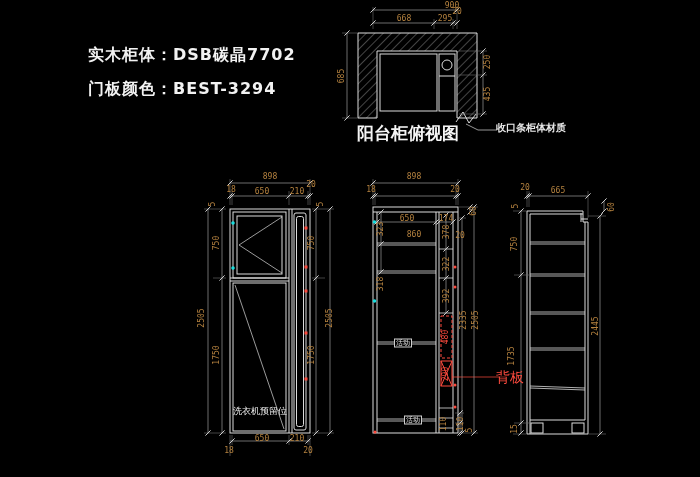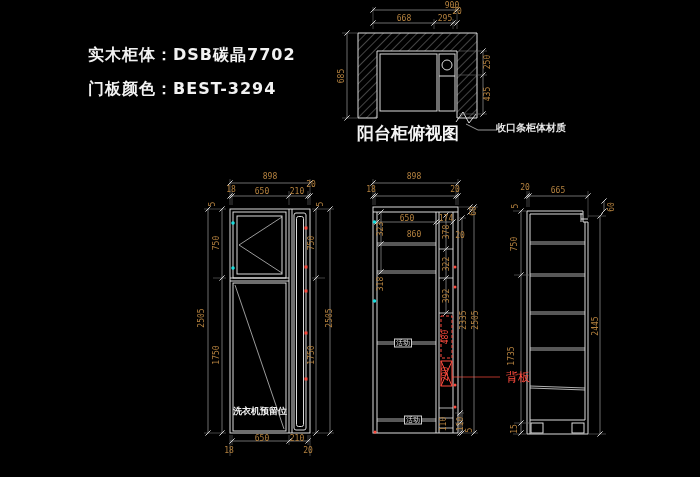--- a/index.html
+++ b/index.html
@@ -9,22 +9,22 @@
   .spec{position:absolute;left:88px;top:38px;color:#f2f2f2;font-weight:bold;
         font-size:16px;line-height:34px;letter-spacing:1px;white-space:nowrap;}
   .lbl{position:absolute;color:#b5823f;font:8px "DejaVu Sans Mono",monospace;
        transform:translate(-50%,-50%);white-space:nowrap;line-height:1;}
   .lbl.rot{transform:translate(-50%,-50%) rotate(-90deg);}
   .lbl.red{color:#ff4b3e;}
   .view-title{position:absolute;transform:translate(-50%,-50%);color:#f5f5f5;
               font-size:17px;font-weight:bold;white-space:nowrap;}
   .callout{position:absolute;transform:translate(-50%,-50%);white-space:nowrap;line-height:1;}
   .callout.material{color:#e8e8e8;font-size:10px;font-weight:bold;}
-  .callout.note{color:#f0f0f0;font-size:9px;font-weight:bold;}
-  .callout.back{color:#ff4b3e;font-size:12px;margin-left:8px;}
+  .callout.note{color:#f0f0f0;font-size:9px;font-weight:normal;}
+  .callout.back{color:#ff4b3e;font-size:14px;}
   .callout.shelf{color:#eeeeee;font-size:7px;border:1px solid #cfcfcf;background:#000;padding:0 1px;}
 </style>
 </head>
 <body>
 
 <div class="stage">
 
   <svg width="700" height="477" viewBox="0 0 700 477">
     <defs>
       <pattern id="hatch" width="6" height="6" patternUnits="userSpaceOnUse" patternTransform="rotate(45)">

